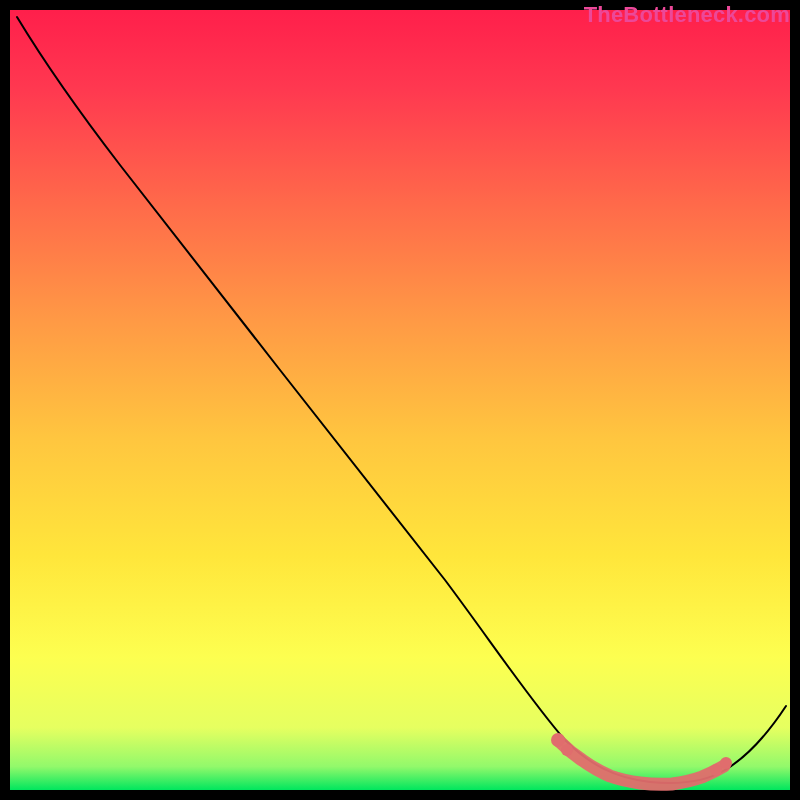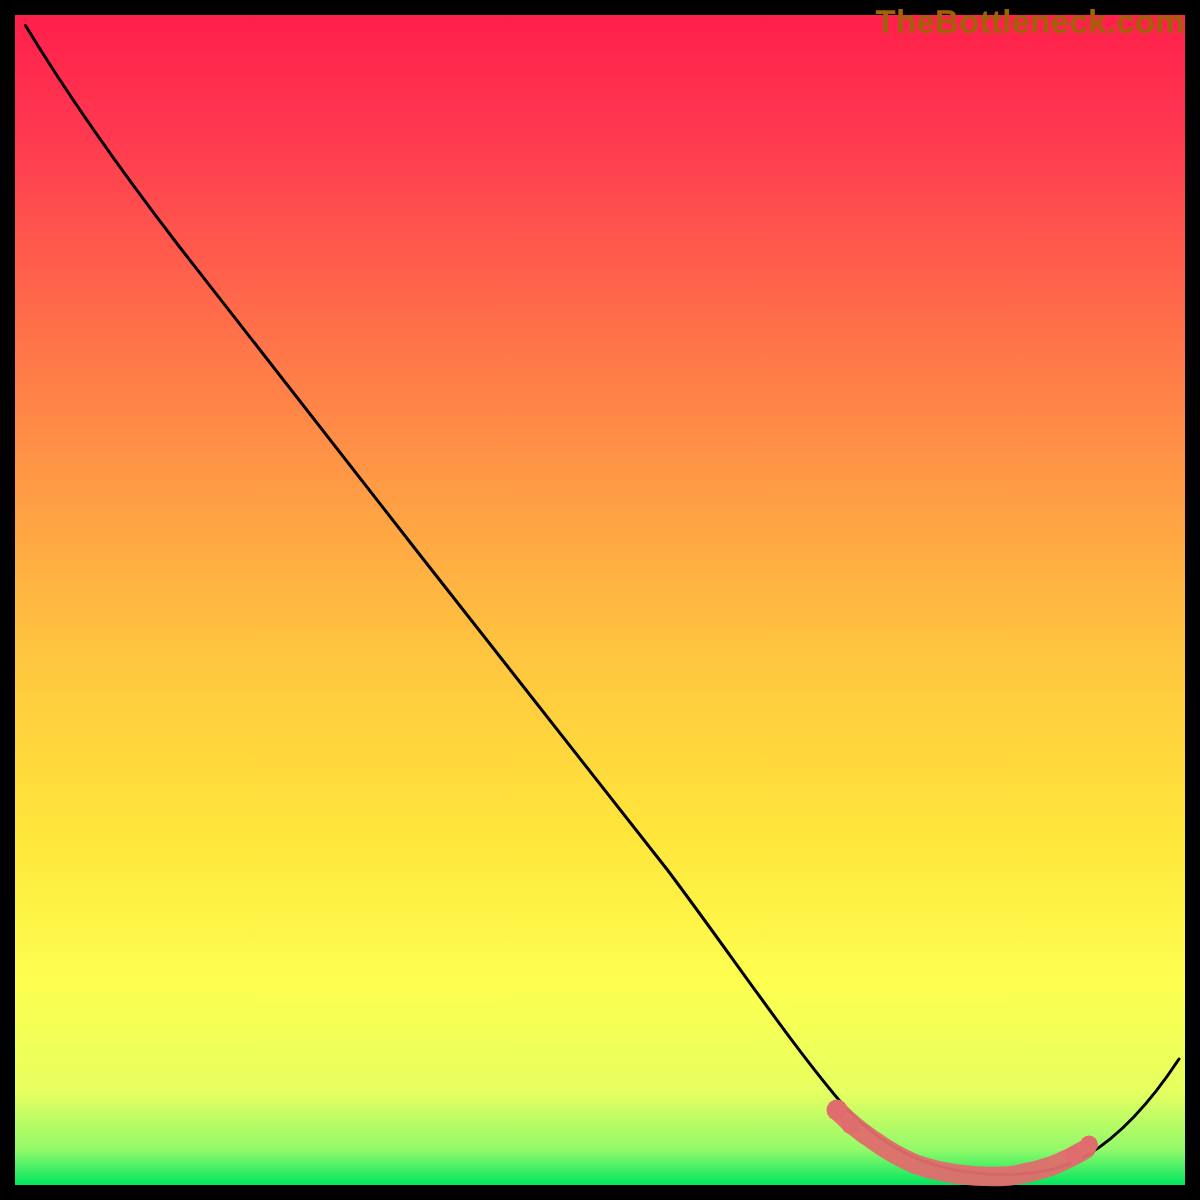--- a/index.html
+++ b/index.html
@@ -15,21 +15,21 @@
     position: relative;
     width: 800px;
     height: 800px;
   }
   .watermark {
     position: absolute;
     top: 2px;
     right: 10px;
     font-size: 22px;
     font-weight: 600;
-    color: #a16207;
+    color: #ec4899;
     letter-spacing: 0.2px;
     z-index: 10;
   }
   svg.plot {
     position: absolute;
     left: 0;
     top: 0;
     width: 800px;
     height: 800px;
     display: block;

